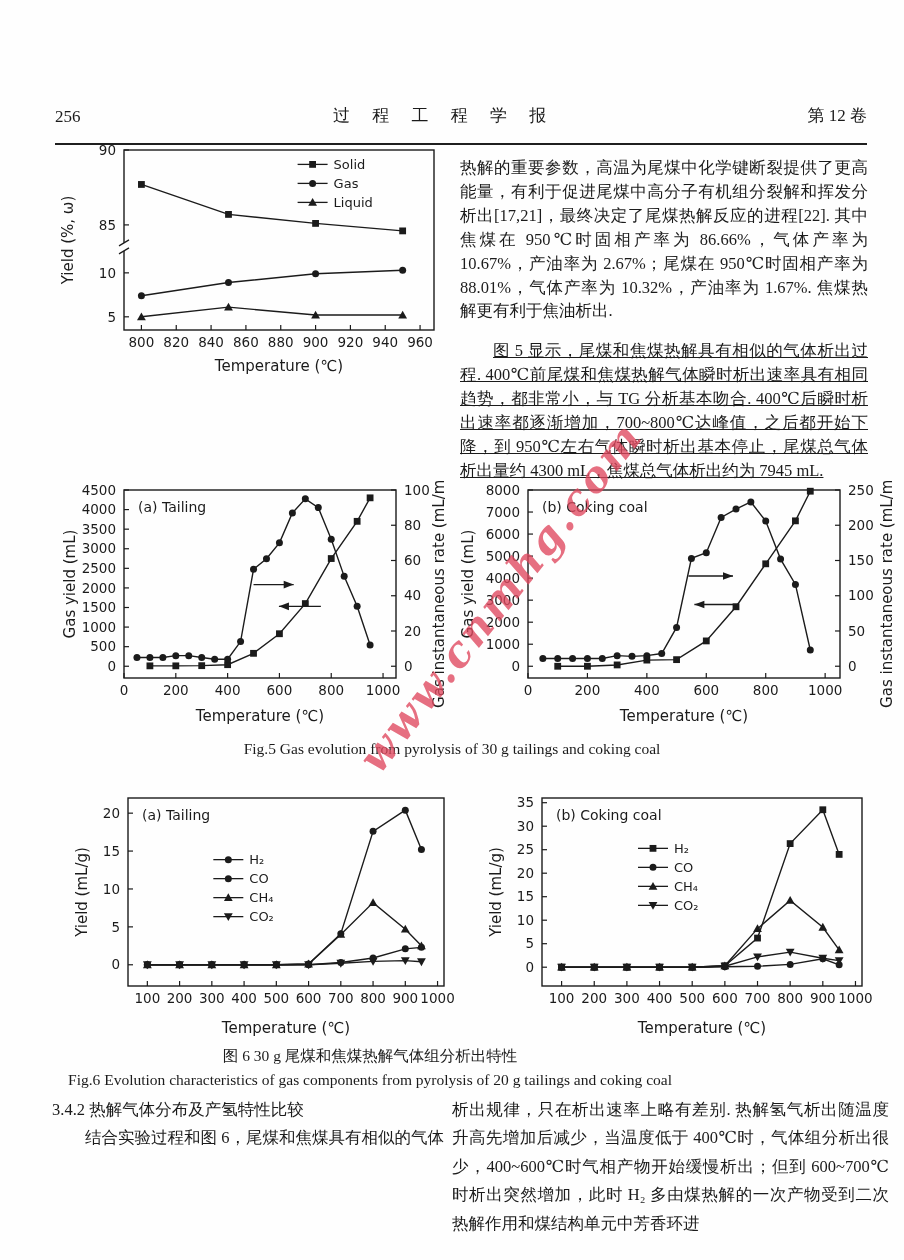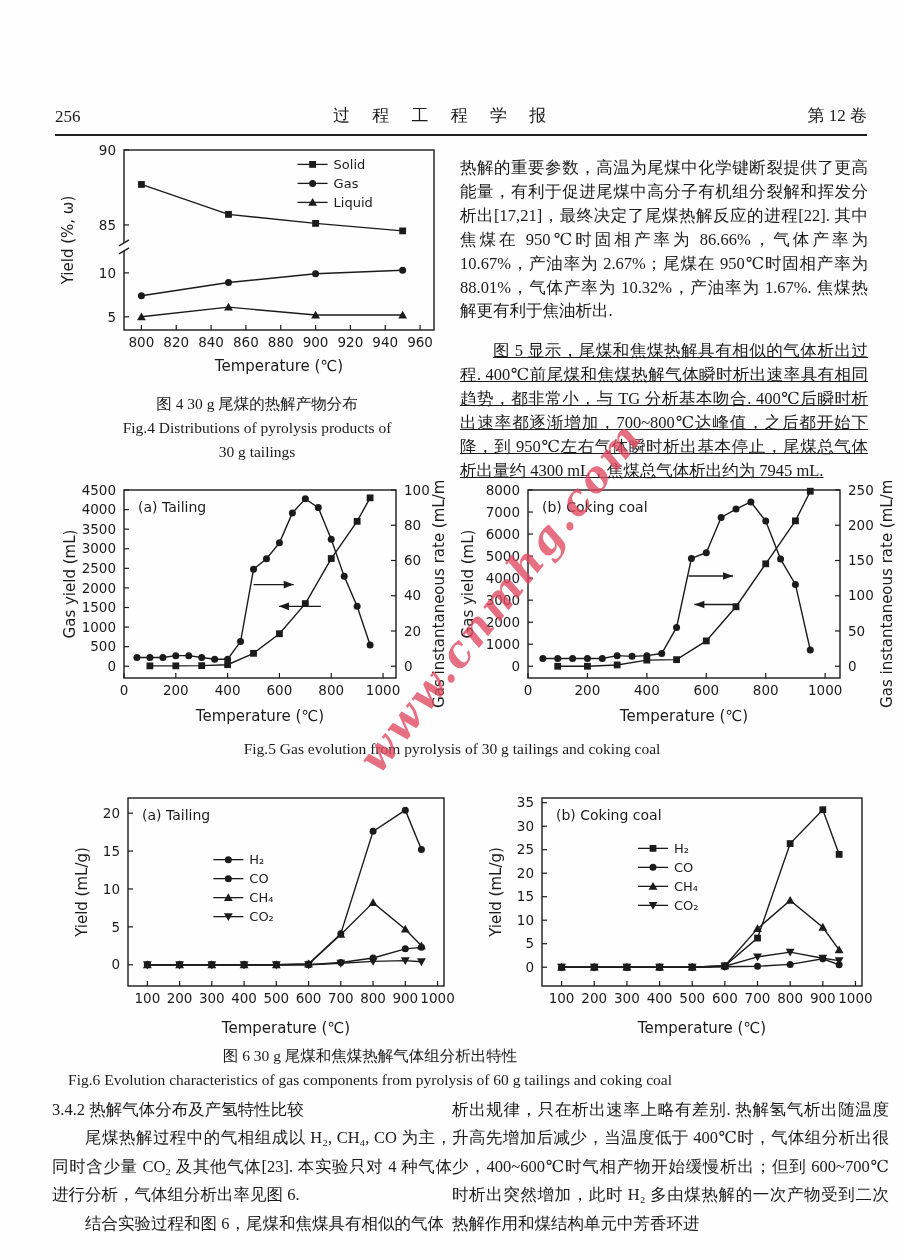--- a/index.html
+++ b/index.html
@@ -1,20 +1,20 @@
 <!DOCTYPE html>
 <html><head>
 <meta charset="utf-8">
 <style>
   html,body{margin:0;padding:0;background:#9a9a9a;}
   .page{position:relative;width:904px;height:1260px;background:#fefefe;overflow:hidden;
         font-family:"Liberation Serif","DejaVu Serif",serif;color:#1b1b1b;margin:0 auto;}
   
   .header{position:absolute;top:104px;left:55px;width:812px;display:flex;justify-content:space-between;
-          align-items:flex-end;border-bottom:2.5px solid #1f1f1f;padding-bottom:7px;font-size:17px;}
+          align-items:flex-end;border-bottom:2.5px solid #1f1f1f;padding-bottom:16px;font-size:17px;}
   .journal{letter-spacing:9px;}
   
   .row-top{position:absolute;top:140px;left:58px;width:810px;display:flex;}
   .fig4-block{width:398px;flex:0 0 auto;}
   .caption{text-align:center;font-size:15.5px;line-height:1.55;margin-top:6px;}
   .col-text{width:438px;margin-left:4px;font-size:16.5px;line-height:23.9px;text-align:justify;}
   .col-text p{margin:16px 0 0 0;}
   .col-text p.indent{text-indent:2em;text-decoration:underline;}
   
   .fig5-row{position:absolute;top:480px;left:60px;display:flex;gap:6px;}
@@ -98,25 +98,20 @@
           <line x1="239.60000000000002" y1="24.4" x2="269.6" y2="24.4" stroke="#1b1b1b" stroke-width="1.3"></line>
           <rect x="251.20000000000002" y="21" width="6.8" height="6.8" fill="#1b1b1b"></rect>
           <text x="275.6" y="28.9" font-size="13" text-anchor="start" fill="#1b1b1b">Solid</text>
           <line x1="239.60000000000002" y1="43.4" x2="269.6" y2="43.4" stroke="#1b1b1b" stroke-width="1.3"></line>
           <circle cx="254.60000000000002" cy="43.4" r="3.5" fill="#1b1b1b"></circle>
           <text x="275.6" y="47.9" font-size="13" text-anchor="start" fill="#1b1b1b">Gas</text>
           <line x1="239.60000000000002" y1="62.4" x2="269.6" y2="62.4" stroke="#1b1b1b" stroke-width="1.3"></line>
           <polygon points="254.60000000000002,58 250.20000000000002,65.8 259,65.8" fill="#1b1b1b"></polygon>
           <text x="275.6" y="66.9" font-size="13" text-anchor="start" fill="#1b1b1b">Liquid</text>
         </svg>
-      <div class="caption">
-        <div>图 4  30 g 尾煤的热解产物分布</div>
-        <div>Fig.4 Distributions of pyrolysis products of</div>
-        <div>30 g tailings</div>
-      </div>
     </div>
     <div class="col-text">
       <p>热解的重要参数，高温为尾煤中化学键断裂提供了更高能量，有利于促进尾煤中高分子有机组分裂解和挥发分析出[17,21]，最终决定了尾煤热解反应的进程[22]. 其中焦煤在 950℃时固相产率为 86.66%，气体产率为 10.67%，产油率为 2.67%；尾煤在 950℃时固相产率为 88.01%，气体产率为 10.32%，产油率为 1.67%. 焦煤热解更有利于焦油析出.</p>
       <p class="indent">图 5 显示，尾煤和焦煤热解具有相似的气体析出过程. 400℃前尾煤和焦煤热解气体瞬时析出速率具有相同趋势，都非常小，与 TG 分析基本吻合. 400℃后瞬时析出速率都逐渐增加，700~800℃达峰值，之后都开始下降，到 950℃左右气体瞬时析出基本停止，尾煤总气体析出量约 4300 mL，焦煤总气体析出约为 7945 mL.</p>
     </div>
   </div>
 
   <div class="fig5-row">
     <svg width="392" height="252" viewBox="0 0 392 252">
         <rect x="64" y="10" width="272" height="188" fill="none" stroke="#1b1b1b" stroke-width="1.4"></rect>
@@ -480,27 +475,26 @@
         <polygon points="167,93.96 162.6,101.76 171.4,101.76" fill="#1b1b1b"></polygon>
         <text x="188" y="102.86" font-size="13" text-anchor="start" fill="#1b1b1b">CH₄</text>
         <line x1="152" y1="117.36" x2="182" y2="117.36" stroke="#1b1b1b" stroke-width="1.3"></line>
         <polygon points="167,121.76 162.6,113.96 171.4,113.96" fill="#1b1b1b"></polygon>
         <text x="188" y="121.86" font-size="13" text-anchor="start" fill="#1b1b1b">CO₂</text>
         <text x="70" y="32" font-size="14" text-anchor="start" fill="#1b1b1b">(b) Coking coal</text>
       </svg>
   </div>
   <div class="fig6-caption">
     <div>图 6  30 g 尾煤和焦煤热解气体组分析出特性</div>
-    <div>Fig.6 Evolution characteristics of gas components from pyrolysis of 60 g tailings and coking coal</div>
+    <div>Fig.6 Evolution characteristics of gas components from pyrolysis of 20 g tailings and coking coal</div>
   </div>
 
   <div class="bottom-row">
     <div class="bcol left">
       <p>3.4.2 热解气体分布及产氢特性比较</p>
-      <p class="indent">尾煤热解过程中的气相组成以 H₂, CH₄, CO 为主，同时含少量 CO₂ 及其他气体[23]. 本实验只对 4 种气体进行分析，气体组分析出率见图 6.</p>
       <p class="indent">结合实验过程和图 6，尾煤和焦煤具有相似的气体</p>
     </div>
     <div class="bcol right">
       <p>析出规律，只在析出速率上略有差别. 热解氢气析出随温度升高先增加后减少，当温度低于 400℃时，气体组分析出很少，400~600℃时气相产物开始缓慢析出；但到 600~700℃时析出突然增加，此时 H₂ 多由煤热解的一次产物受到二次热解作用和煤结构单元中芳香环进</p>
     </div>
   </div>
 
   <div class="watermark" style="color: rgb(224, 72, 94);">www.cnmhg.com</div>
 
 </div>

